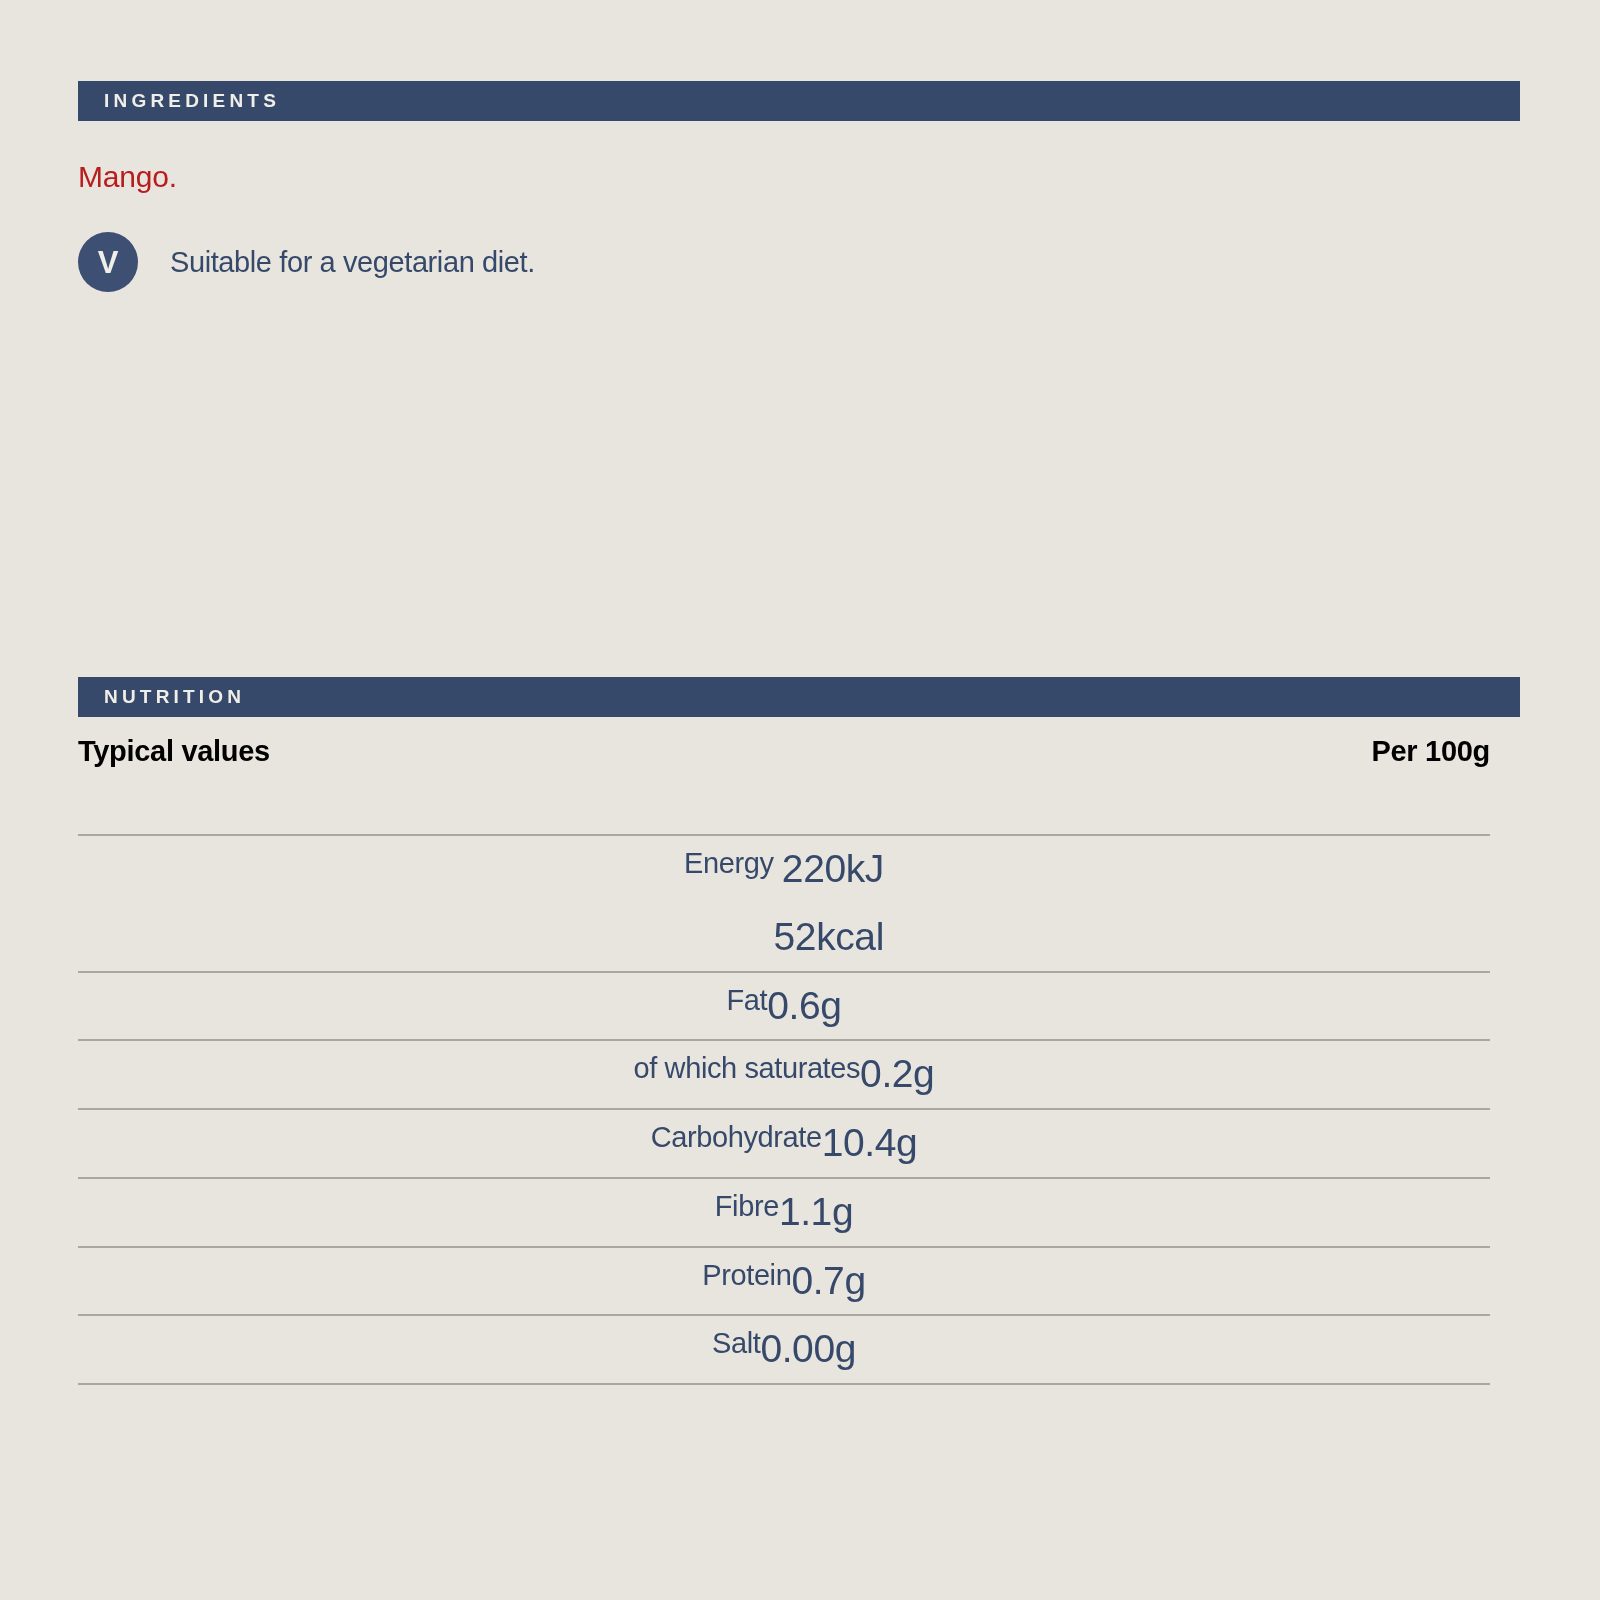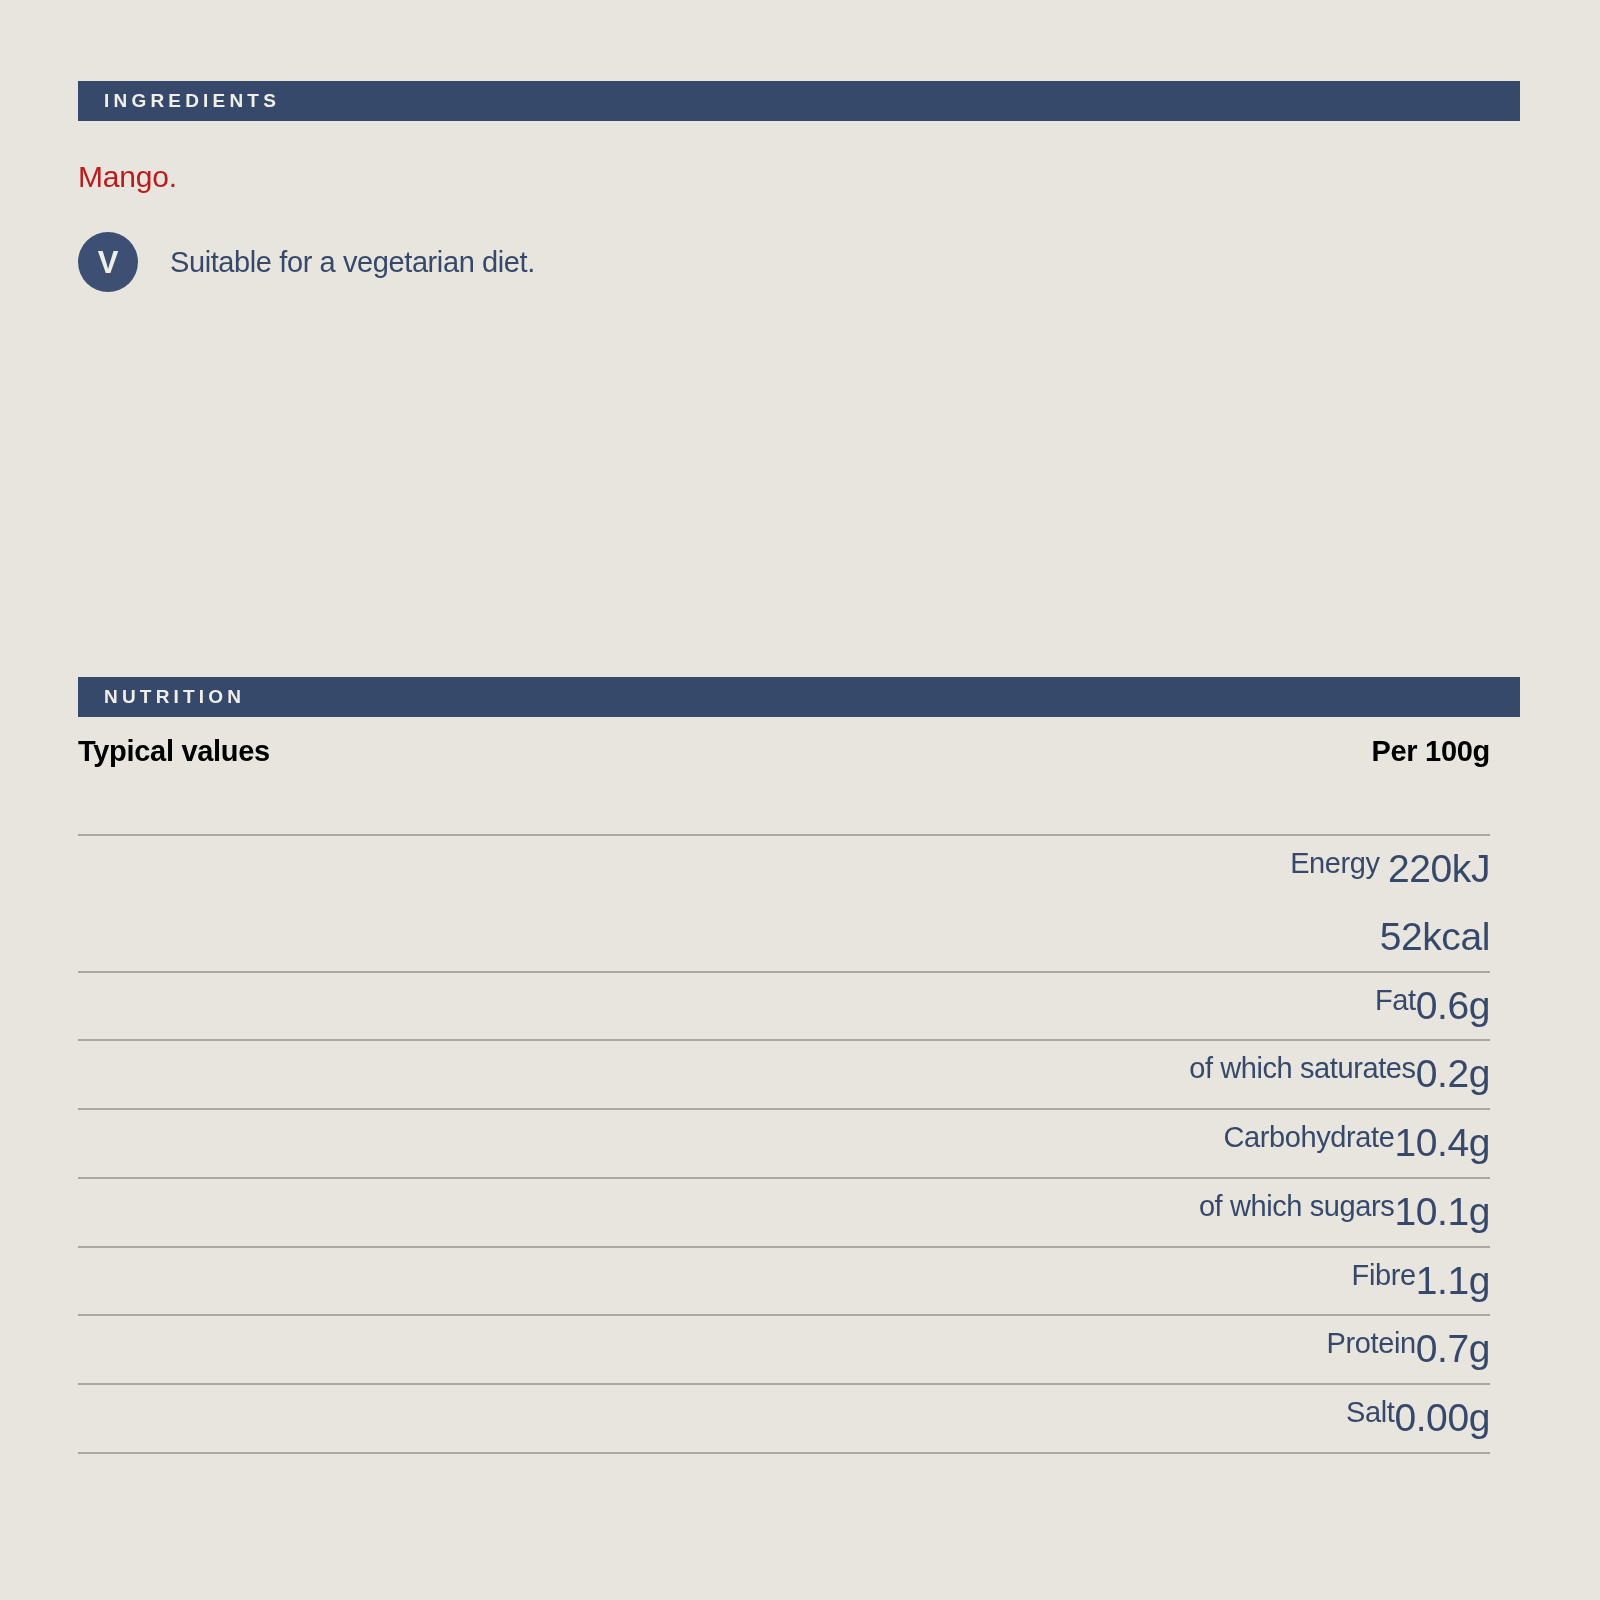--- a/index.html
+++ b/index.html
@@ -104,21 +104,21 @@
     font-weight: bold;
     letter-spacing: -0.3px;
     color: #000000;
   }
 
   .nt-rows {
     border-top: 2px solid #a9a79f;
   }
   .nt-row {
     display: flex;
-    justify-content: flex-end;
+    justify-content: center;
     align-items: flex-start;
     border-bottom: 2px solid #a9a79f;
     padding-top: 9px;
     padding-bottom: 9px;
     min-height: 44px;
   }
   .nt-row .row-label {
     font-size: 29px;
     letter-spacing: -0.4px;
     color: #36496b;
@@ -175,24 +175,20 @@
         </div>
         <div class="nt-row">
           <div class="row-label">of which saturates</div>
           <div class="row-values"><span class="v1">0.2g</span></div>
         </div>
         <div class="nt-row">
           <div class="row-label">Carbohydrate</div>
           <div class="row-values"><span class="v1">10.4g</span></div>
         </div>
         <div class="nt-row">
-          <div class="row-label">of which sugars</div>
-          <div class="row-values"><span class="v1">10.1g</span></div>
-        </div>
-        <div class="nt-row">
           <div class="row-label">Fibre</div>
           <div class="row-values"><span class="v1">1.1g</span></div>
         </div>
         <div class="nt-row">
           <div class="row-label">Protein</div>
           <div class="row-values"><span class="v1">0.7g</span></div>
         </div>
         <div class="nt-row">
           <div class="row-label">Salt</div>
           <div class="row-values"><span class="v1">0.00g</span></div>

